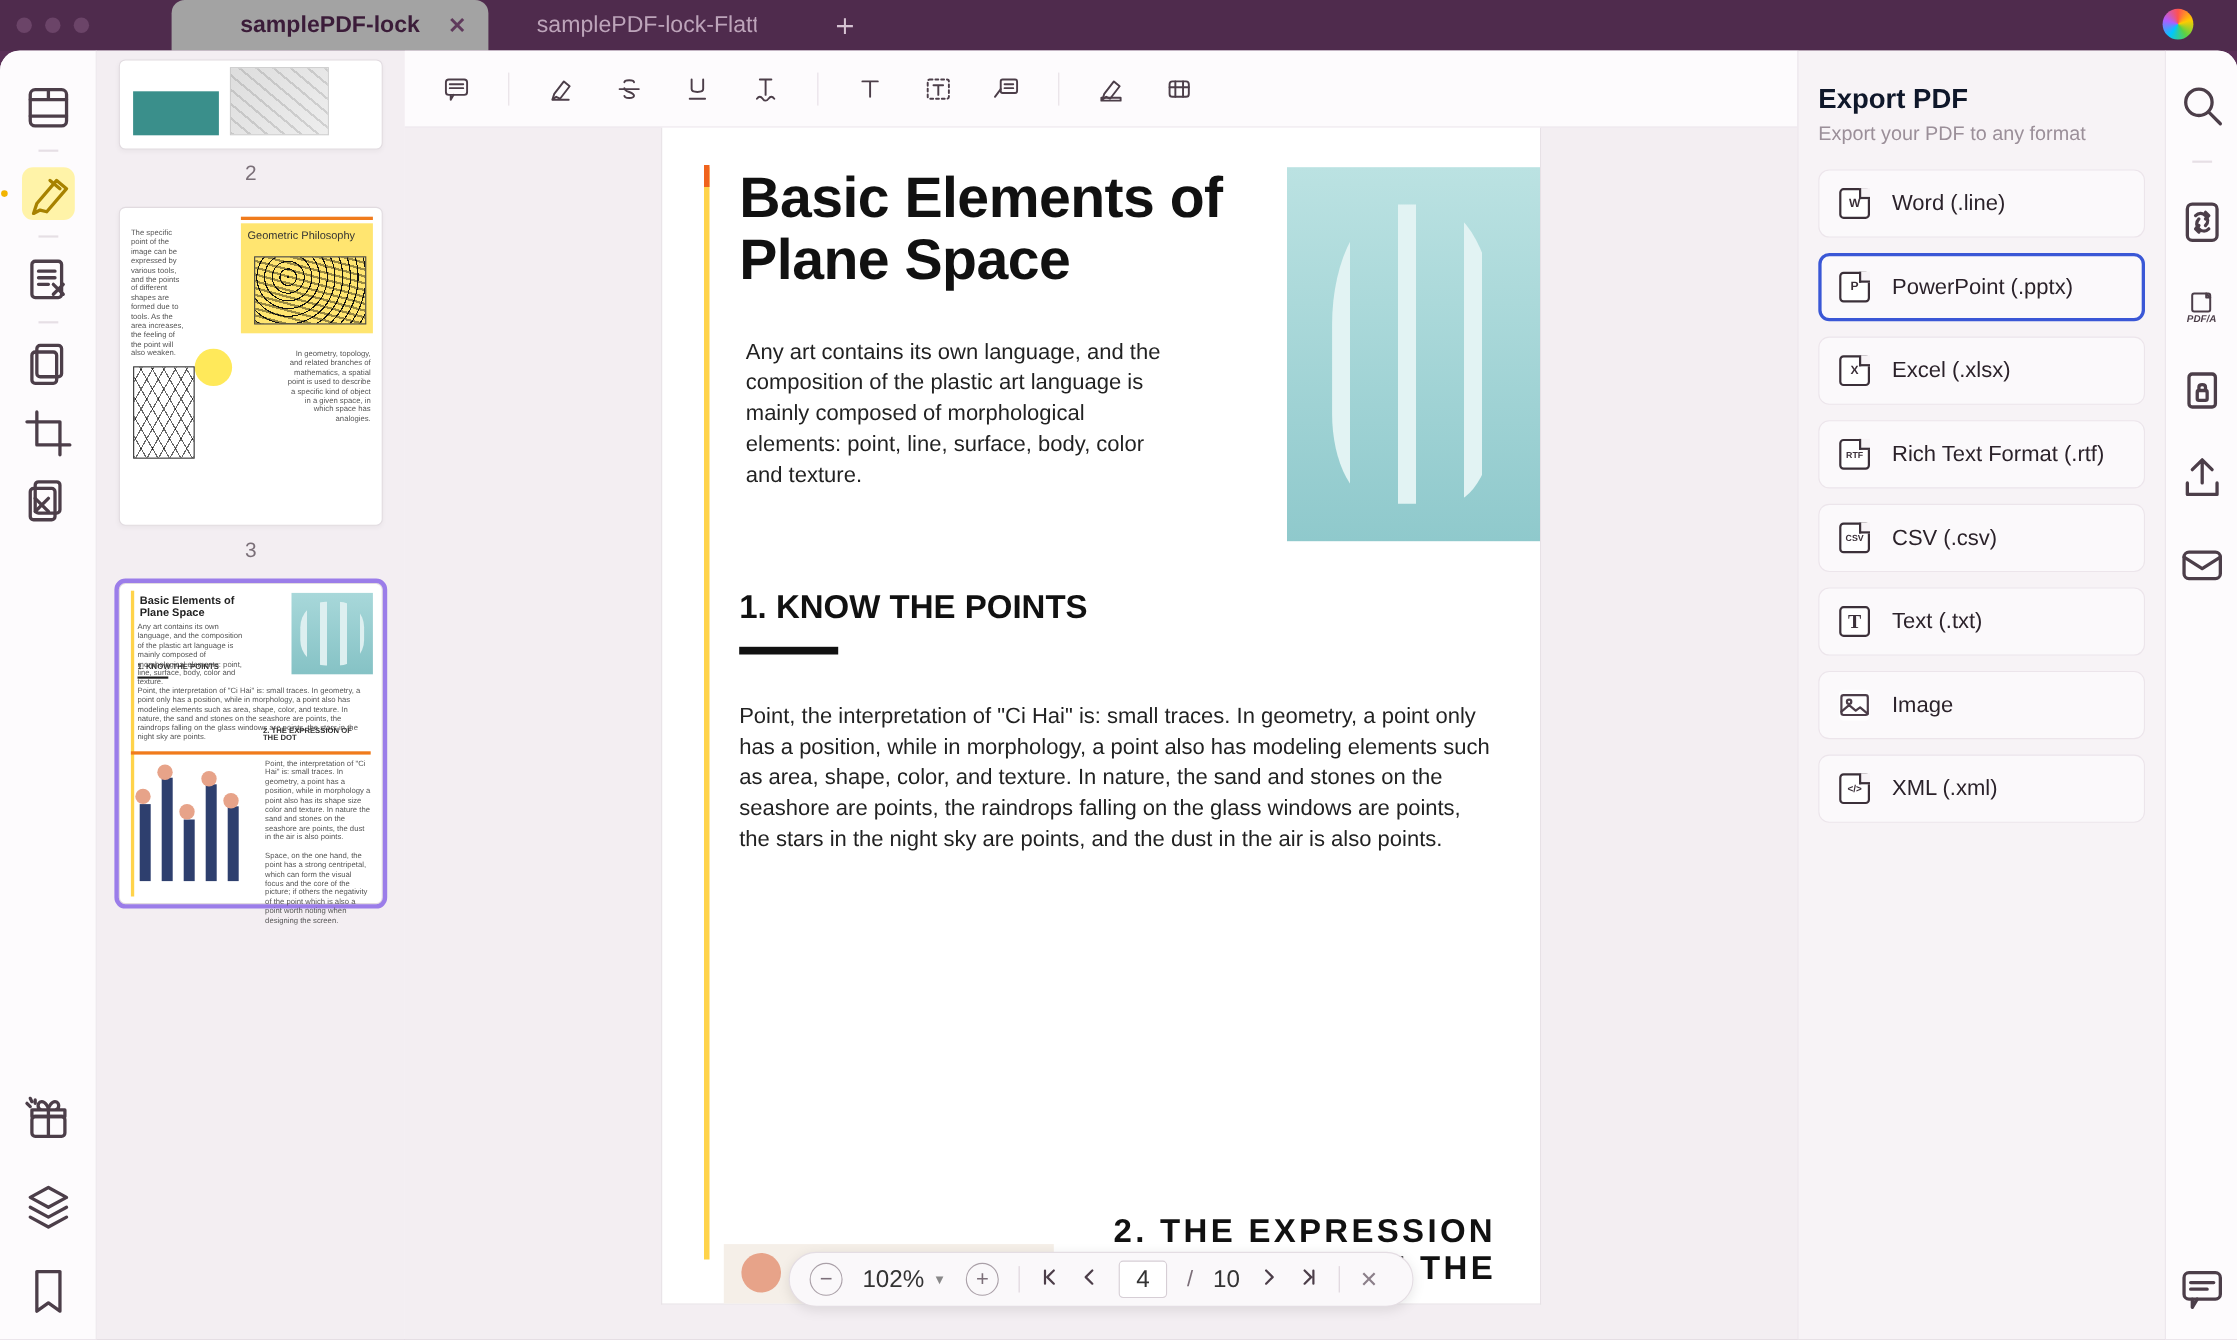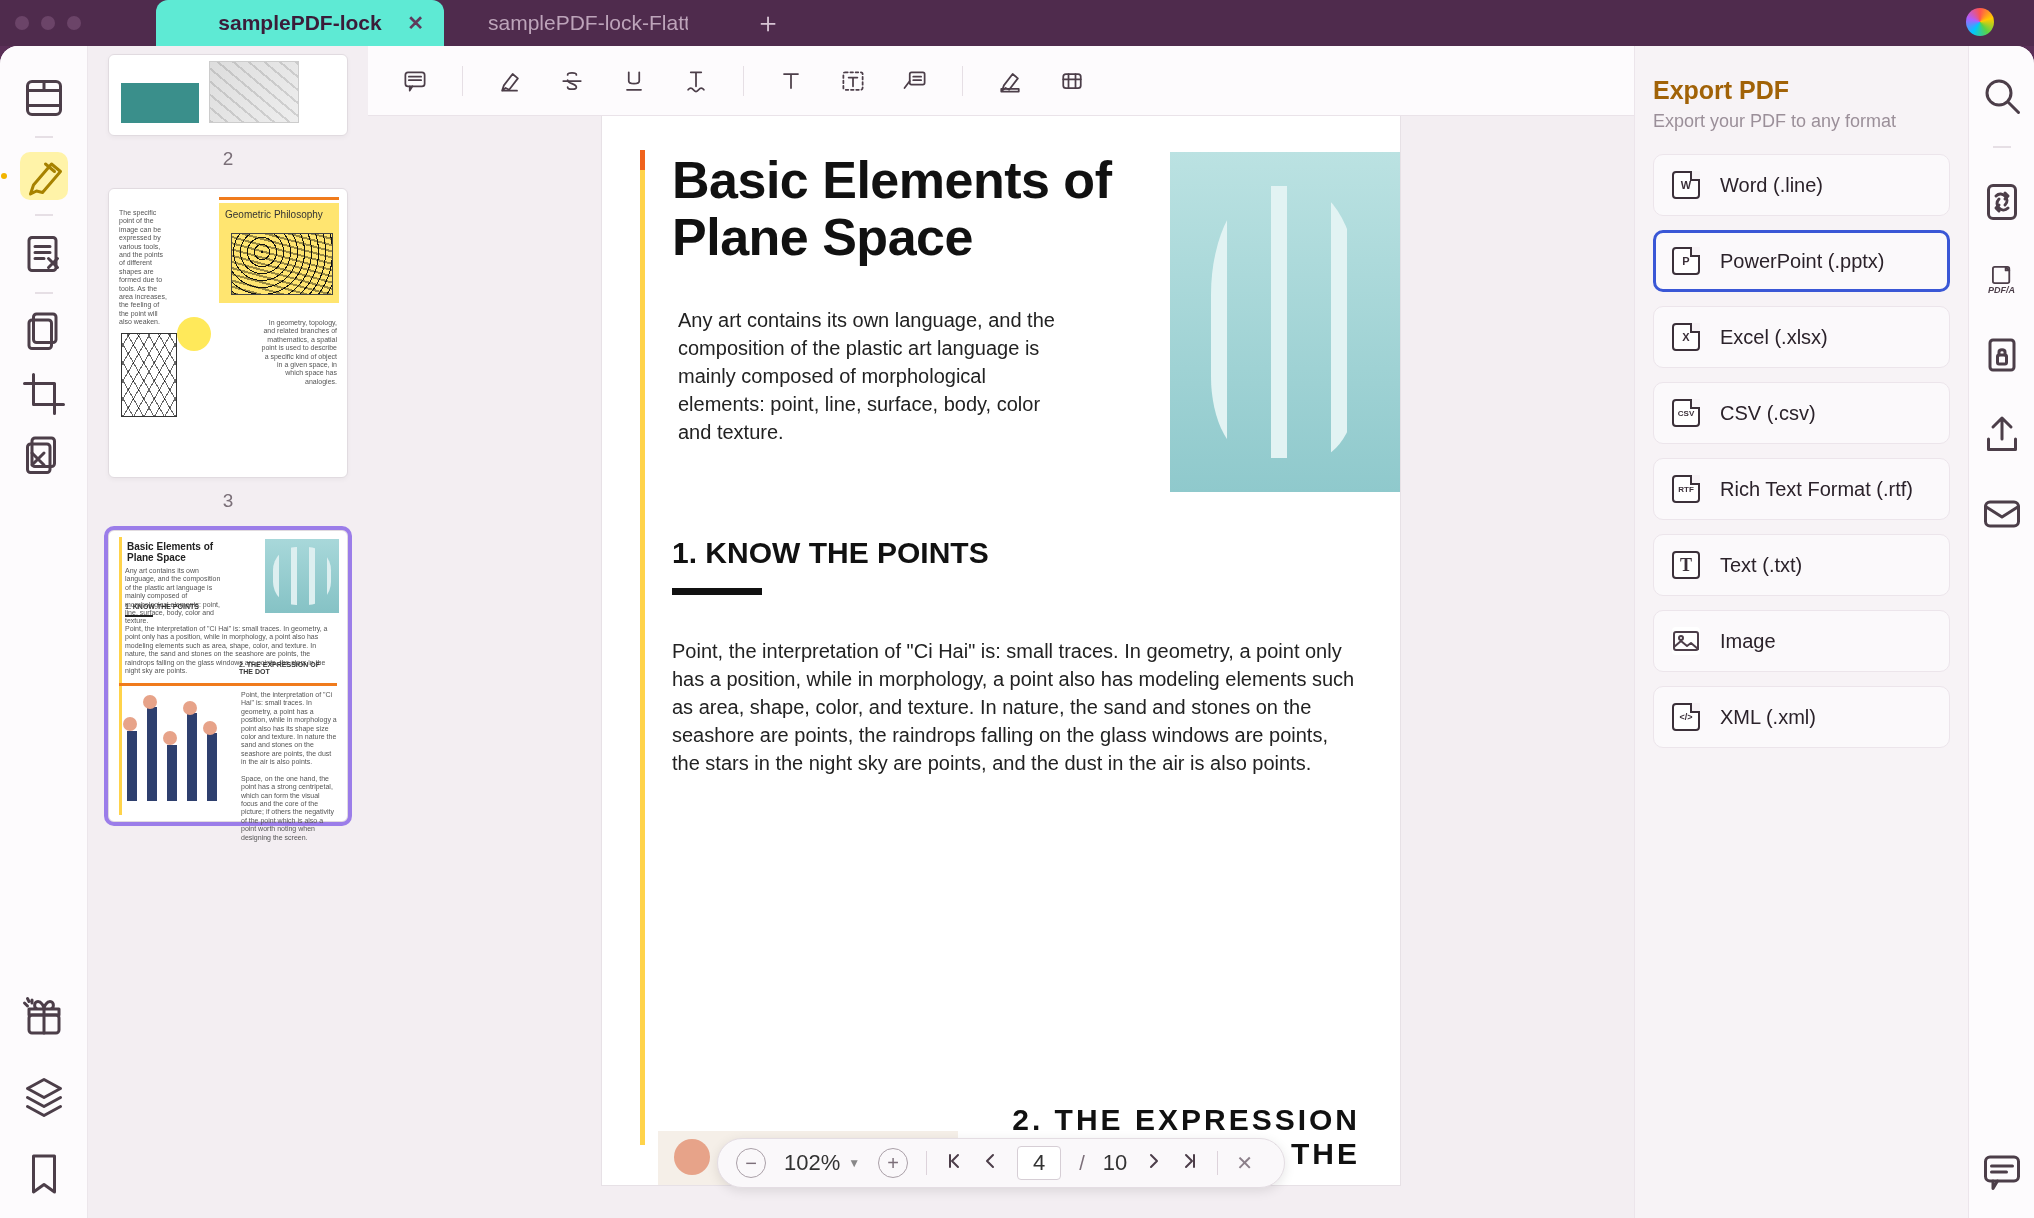--- a/index.html
+++ b/index.html
@@ -30,21 +30,21 @@
     width: 288px;
     display: flex;
     align-items: center;
     justify-content: center;
     color: #bda4ba;
     font-size: 21px;
     position: relative;
     border-top-left-radius: 12px;
     border-top-right-radius: 12px;
   }
-  .tab.active { background: #5eead4; color: #3b1c39; font-weight: 600; }
+  .tab.active { background: #a3a3a3; color: #3b1c39; font-weight: 600; }
   .tab .close { position: absolute; right: 20px; color: #5f3a5c; font-size: 20px; }
   .tab .label { max-width: 200px; overflow: hidden; white-space: nowrap; }
   .new-tab-btn { margin-left: 22px; color: #d6c3d3; font-size: 28px; }
   .brand-icon {
     position: absolute; right: 40px; top: 8px; width: 28px; height: 28px; border-radius: 50%;
     background: conic-gradient(#ff524f, #ffcb00, #5ad245, #00c7ff, #b05cff, #ff524f);
   }
 
   
   .content {
@@ -204,21 +204,21 @@
   .pagenav .x { color:#8b7f89; font-size:20px; }
 
   
   .export-panel {
     width: 334px;
     background: #f7f3f6;
     border-left: 1px solid #ece5eb;
     padding: 30px 18px;
     position: relative;
   }
-  .export-panel h4 { font-size: 25px; font-weight:700; color:#a16207; }
+  .export-panel h4 { font-size: 25px; font-weight:700; color:#0f172a; }
   .export-panel .sub { font-size: 18px; color:#9b8f99; margin-top:6px; margin-bottom:22px; }
   .fmt-item {
     display:flex; align-items:center; gap:20px;
     background:#fbf9fb;
     border: 1px solid #ece5eb;
     border-radius: 10px;
     padding: 16px 18px;
     margin-bottom: 14px;
     font-size: 20px; color:#2b222a;
   }
@@ -520,26 +520,26 @@
       </div>
       <div class="fmt-item selected">
         <div class="fmt-ico folded">P</div>
         <span>PowerPoint (.pptx)</span>
       </div>
       <div class="fmt-item">
         <div class="fmt-ico folded">X</div>
         <span>Excel (.xlsx)</span>
       </div>
       <div class="fmt-item">
+        <div class="fmt-ico folded" style="font-size:8px;">RTF</div>
+        <span>Rich Text Format (.rtf)</span>
+      </div>
+      <div class="fmt-item">
         <div class="fmt-ico folded" style="font-size:8px;">CSV</div>
         <span>CSV (.csv)</span>
-      </div>
-      <div class="fmt-item">
-        <div class="fmt-ico folded" style="font-size:8px;">RTF</div>
-        <span>Rich Text Format (.rtf)</span>
       </div>
       <div class="fmt-item">
         <div class="fmt-ico" style="font-family:serif; font-size:18px;">T</div>
         <span>Text (.txt)</span>
       </div>
       <div class="fmt-item">
         <div class="fmt-ico image">
           <svg width="28" height="28" viewBox="0 0 28 28">
               <rect class="ic" x="2" y="5" width="24" height="18" rx="2"></rect>
               <circle class="ic" cx="9" cy="11" r="2"></circle>

